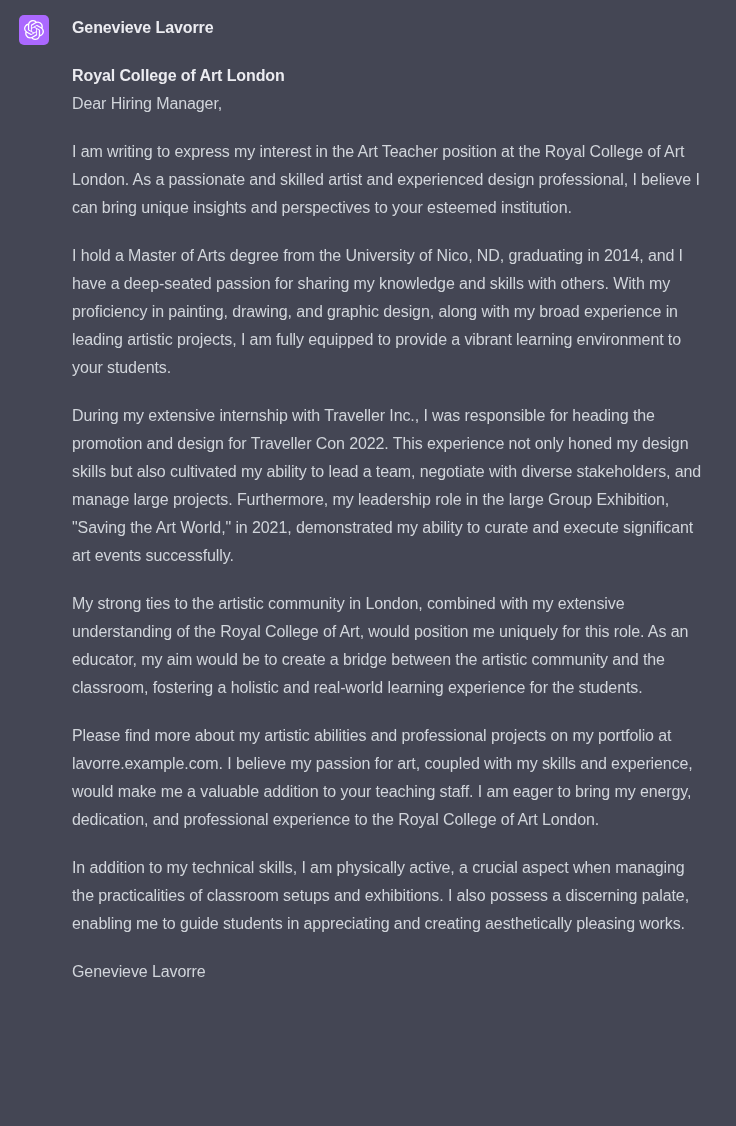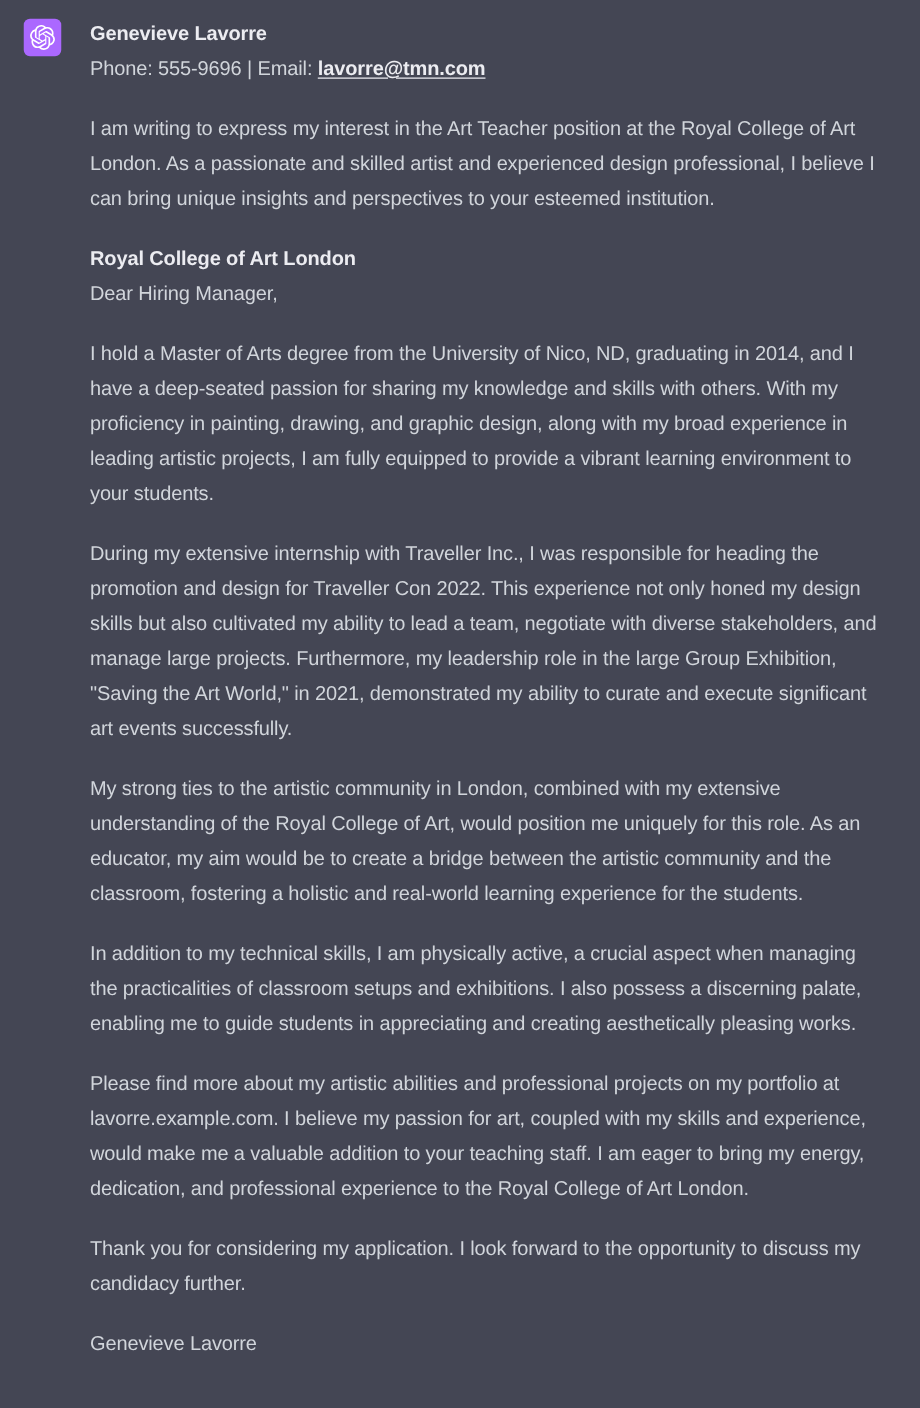--- a/index.html
+++ b/index.html
@@ -68,27 +68,26 @@
 </head>
 <body>
 
 <div class="chat-message">
   <div class="avatar">
     <svg viewBox="0 0 24 24" aria-hidden="true">
       <path d="M22.2819 9.8211a5.9847 5.9847 0 0 0-.5157-4.9108 6.0462 6.0462 0 0 0-6.5098-2.9A6.0651 6.0651 0 0 0 4.9807 4.1818a5.9847 5.9847 0 0 0-3.9977 2.9 6.0462 6.0462 0 0 0 .7427 7.0966 5.98 5.98 0 0 0 .511 4.9107 6.051 6.051 0 0 0 6.5146 2.9001A5.9847 5.9847 0 0 0 13.2599 24a6.0557 6.0557 0 0 0 5.7718-4.2058 5.9894 5.9894 0 0 0 3.9977-2.9001 6.0557 6.0557 0 0 0-.7475-7.073zm-9.022 12.6081a4.4755 4.4755 0 0 1-2.8764-1.0408l.1419-.0804 4.7783-2.7582a.7948.7948 0 0 0 .3927-.6813v-6.7369l2.02 1.1686a.071.071 0 0 1 .038.052v5.5826a4.504 4.504 0 0 1-4.4945 4.4944zm-9.6607-4.1254a4.4708 4.4708 0 0 1-.5346-3.0137l.142.0852 4.783 2.7582a.7712.7712 0 0 0 .7806 0l5.8428-3.3685v2.3324a.0804.0804 0 0 1-.0332.0615L9.74 19.9502a4.4992 4.4992 0 0 1-6.1408-1.6464zM2.3408 7.8956a4.485 4.485 0 0 1 2.3655-1.9728V11.6a.7664.7664 0 0 0 .3879.6765l5.8144 3.3543-2.0201 1.1685a.0757.0757 0 0 1-.071 0l-4.8303-2.7865A4.504 4.504 0 0 1 2.3408 7.8956zm16.5963 3.8558L13.1038 8.364 15.1192 7.2a.0757.0757 0 0 1 .071 0l4.8303 2.7913a4.4944 4.4944 0 0 1-.6765 8.1042v-5.6772a.79.79 0 0 0-.4069-.6765zm2.0107-3.0231l-.142-.0852-4.7735-2.7818a.7759.7759 0 0 0-.7854 0L9.409 9.2297V6.8974a.0662.0662 0 0 1 .0284-.0615l4.8303-2.7866a4.4992 4.4992 0 0 1 6.6802 4.66zM8.3065 12.863l-2.02-1.1638a.0804.0804 0 0 1-.038-.0567V6.0742a4.4992 4.4992 0 0 1 7.3757-3.4537l-.142.0805L8.704 5.459a.7948.7948 0 0 0-.3927.6813zm1.0976-2.3654l2.602-1.4998 2.6069 1.4998v2.9994l-2.5974 1.4997-2.6067-1.4997z"></path>
     </svg>
   </div>
   <div class="message-content">
-    <p class="block"><strong>Genevieve Lavorre</strong><br><span><span>Phone: 555-9696 | Email: </span><a href="#" class="email-link">lavorre@tmn.com</a></span></p>
+    <p class="block"><strong>Genevieve Lavorre</strong><br></p>
+
+    <p class="block"><strong>Royal College of Art London</strong><br><span>Dear Hiring Manager,</span></p>
 
     <p class="block">I am writing to express my interest in the Art Teacher position at the Royal College of Art London. As a passionate and skilled artist and experienced design professional, I believe I can bring unique insights and perspectives to your esteemed institution.</p>
-
-    <p class="block"><strong>Royal College of Art London</strong><br><span>Dear Hiring Manager,</span></p>
     <p class="block">I hold a Master of Arts degree from the University of Nico, ND, graduating in 2014, and I have a deep-seated passion for sharing my knowledge and skills with others. With my proficiency in painting, drawing, and graphic design, along with my broad experience in leading artistic projects, I am fully equipped to provide a vibrant learning environment to your students.</p>
     <p class="block">During my extensive internship with Traveller Inc., I was responsible for heading the promotion and design for Traveller Con 2022. This experience not only honed my design skills but also cultivated my ability to lead a team, negotiate with diverse stakeholders, and manage large projects. Furthermore, my leadership role in the large Group Exhibition, "Saving the Art World," in 2021, demonstrated my ability to curate and execute significant art events successfully.</p>
     <p class="block">My strong ties to the artistic community in London, combined with my extensive understanding of the Royal College of Art, would position me uniquely for this role. As an educator, my aim would be to create a bridge between the artistic community and the classroom, fostering a holistic and real-world learning experience for the students.</p>
+    <p class="block">Please find more about my artistic abilities and professional projects on my portfolio at lavorre.example.com. I believe my passion for art, coupled with my skills and experience, would make me a valuable addition to your teaching staff. I am eager to bring my energy, dedication, and professional experience to the Royal College of Art London.</p>
     <p class="block">In addition to my technical skills, I am physically active, a crucial aspect when managing the practicalities of classroom setups and exhibitions. I also possess a discerning palate, enabling me to guide students in appreciating and creating aesthetically pleasing works.</p>
-    <p class="block">Please find more about my artistic abilities and professional projects on my portfolio at lavorre.example.com. I believe my passion for art, coupled with my skills and experience, would make me a valuable addition to your teaching staff. I am eager to bring my energy, dedication, and professional experience to the Royal College of Art London.</p>
-    <p class="block">Thank you for considering my application. I look forward to the opportunity to discuss my candidacy further.</p>
 
     <p class="block">Genevieve Lavorre</p>
   </div>
 </div>
 
 </body></html>

